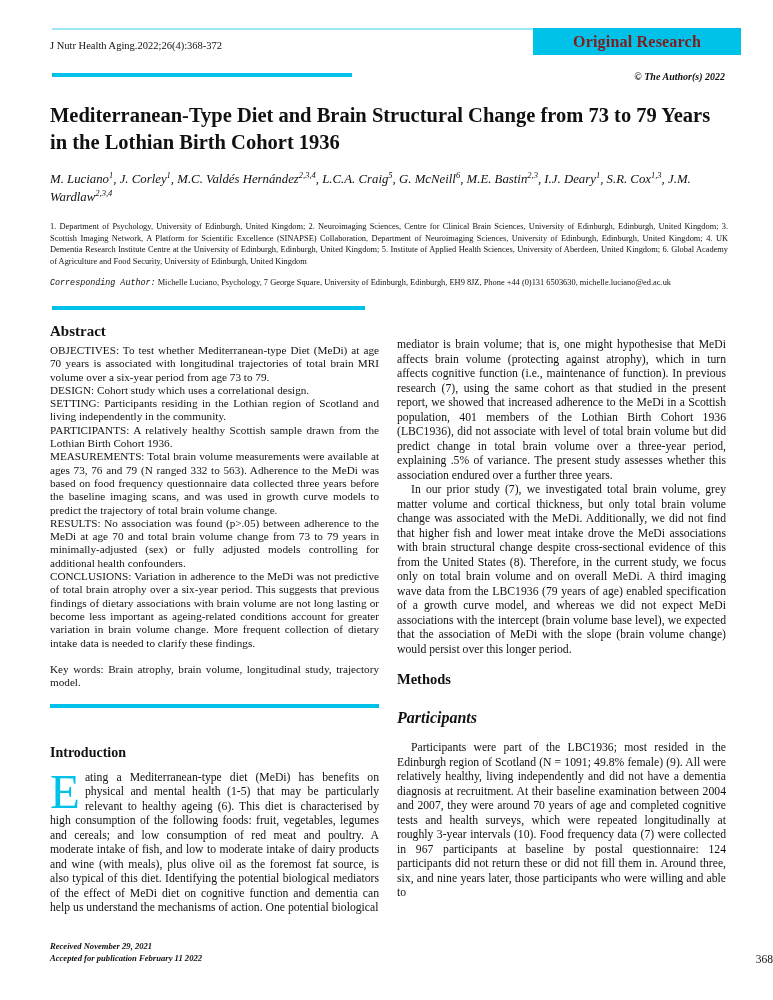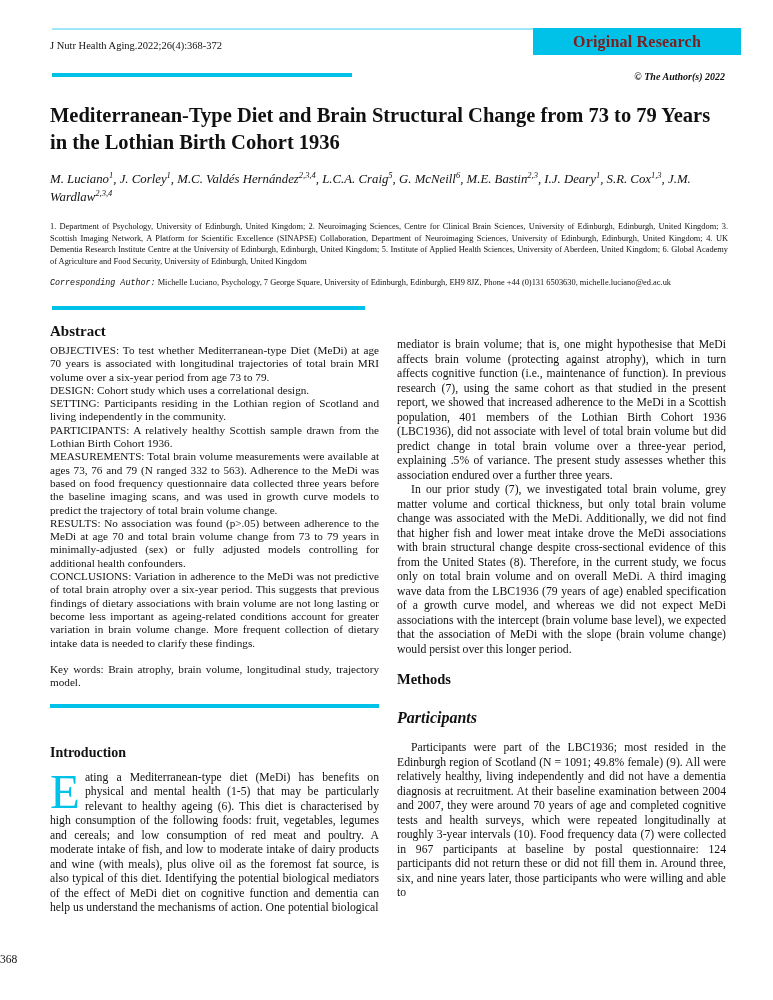--- a/index.html
+++ b/index.html
@@ -53,21 +53,21 @@
   }
   .indent { text-indent:14px; }
   .methods-heading { font-size:14.5px; font-weight:bold; margin:14px 0 0 0; }
   .participants-heading { font-size:16px; font-weight:bold; font-style:italic; margin:21px 0 0 0;font-family:Liberation Serif, serif; }
   .participants-para { margin-top:14px; }
   
   .received-block {
     position:absolute; left:50px; top:941px; font-size:8.6px; line-height:11.5px;
     font-style:italic; font-weight:bold;
   }
-  .page-number { position:absolute; left:0; top:953px; width:100%; text-align:left; font-size:11.5px; }
+  .page-number { position:absolute; left:0; top:953px; width:100%; text-align:right; font-size:11.5px; }
 </style>
 </head>
 <body>
 
 <div class="page">
 
   <div class="hairline-rule"></div>
   <div class="badge">Original Research</div>
   <div class="journal-line1">J Nutr Health Aging.2022;26(4):368-372</div>
   <div class="rule-accent-top"></div>
@@ -109,15 +109,19 @@
     <div class="col">
       <p class="body-para">mediator is brain volume; that is, one might hypothesise that MeDi affects brain volume (protecting against atrophy), which in turn affects cognitive function (i.e., maintenance of function). In previous research (7), using the same cohort as that studied in the present report, we showed that increased adherence to the MeDi in a Scottish population, 401 members of the Lothian Birth Cohort 1936 (LBC1936), did not associate with level of total brain volume but did predict change in total brain volume over a three-year period, explaining .5% of variance. The present study assesses whether this association endured over a further three years.</p>
       <p class="body-para indent">In our prior study (7), we investigated total brain volume, grey matter volume and cortical thickness, but only total brain volume change was associated with the MeDi. Additionally, we did not find that higher fish and lower meat intake drove the MeDi associations with brain structural change despite cross-sectional evidence of this from the United States (8). Therefore, in the current study, we focus only on total brain volume and on overall MeDi. A third imaging wave data from the LBC1936 (79 years of age) enabled specification of a growth curve model, and whereas we did not expect MeDi associations with the intercept (brain volume base level), we expected that the association of MeDi with the slope (brain volume change) would persist over this longer period.</p>
       <h2 class="methods-heading">Methods</h2>
       <h3 class="participants-heading">Participants</h3>
       <p class="body-para indent participants-para">Participants were part of the LBC1936; most resided in the Edinburgh region of Scotland (N = 1091; 49.8% female) (9). All were relatively healthy, living independently and did not have a dementia diagnosis at recruitment. At their baseline examination between 2004 and 2007, they were around 70 years of age and completed cognitive tests and health surveys, which were repeated longitudinally at roughly 3-year intervals (10). Food frequency data (7) were collected in 967 participants at baseline by postal questionnaire: 124 participants did not return these or did not fill them in. Around three, six, and nine years later, those participants who were willing and able to</p>
     </div>
 
   </div>
 
+  <div class="received-block">
+    <div>Received November 29, 2021</div>
+    <div>Accepted for publication February 11 2022</div>
+  </div>
   <div class="page-number">368</div>
 
 </div>
 
 </body></html>

